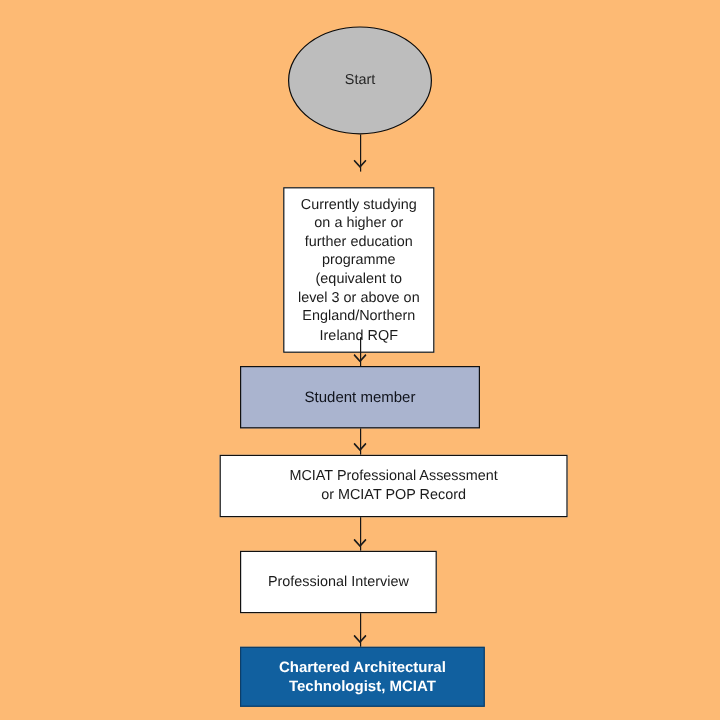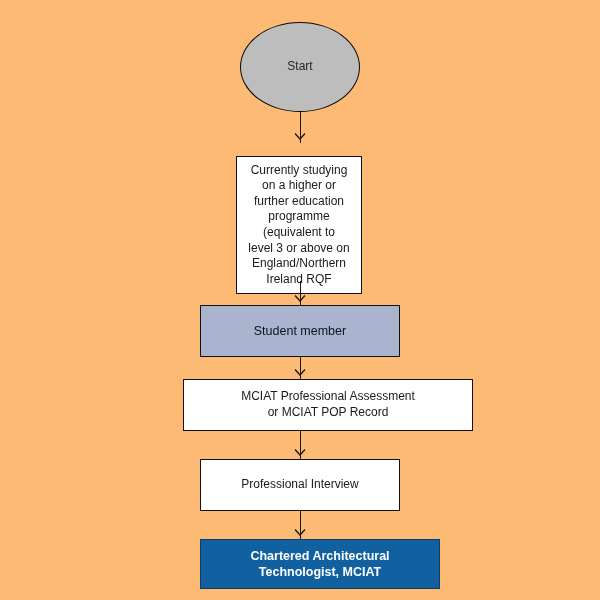--- a/index.html
+++ b/index.html
@@ -135,29 +135,29 @@
 or MCIAT POP Record</span>
   </div>
 
   <div class="connector" style="left:300px; top:431px; height:28px;"></div>
   <div class="arrowhead" style="left:300px; top:449px;">
     <svg width="11" height="7" viewBox="0 0 11 7">
       <path d="M0.5 0.5 L5.5 6 L10.5 0.5" fill="none" stroke="#1c1c1c" stroke-width="1.4"></path>
     </svg>
   </div>
 
-  <div class="node process" style="left:200px; top:459px; width:200px; height:52px;">
+  <div class="node process" style="left:200px; top:459px; width:164px; height:52px;">
     <span class="label">Professional Interview</span>
   </div>
 
   <div class="connector" style="left:300px; top:511px; height:28px;"></div>
   <div class="arrowhead" style="left:300px; top:529px;">
     <svg width="11" height="7" viewBox="0 0 11 7">
       <path d="M0.5 0.5 L5.5 6 L10.5 0.5" fill="none" stroke="#1c1c1c" stroke-width="1.4"></path>
     </svg>
   </div>
 
-  <div class="node accent" style="left:200px; top:539px; width:240px; height:50px;">
+  <div class="node accent" style="left:200px; top:539px; width:204px; height:50px;">
     <span class="label">Chartered Architectural
 Technologist, MCIAT</span>
   </div>
 
 </div>
 
 </body></html>

